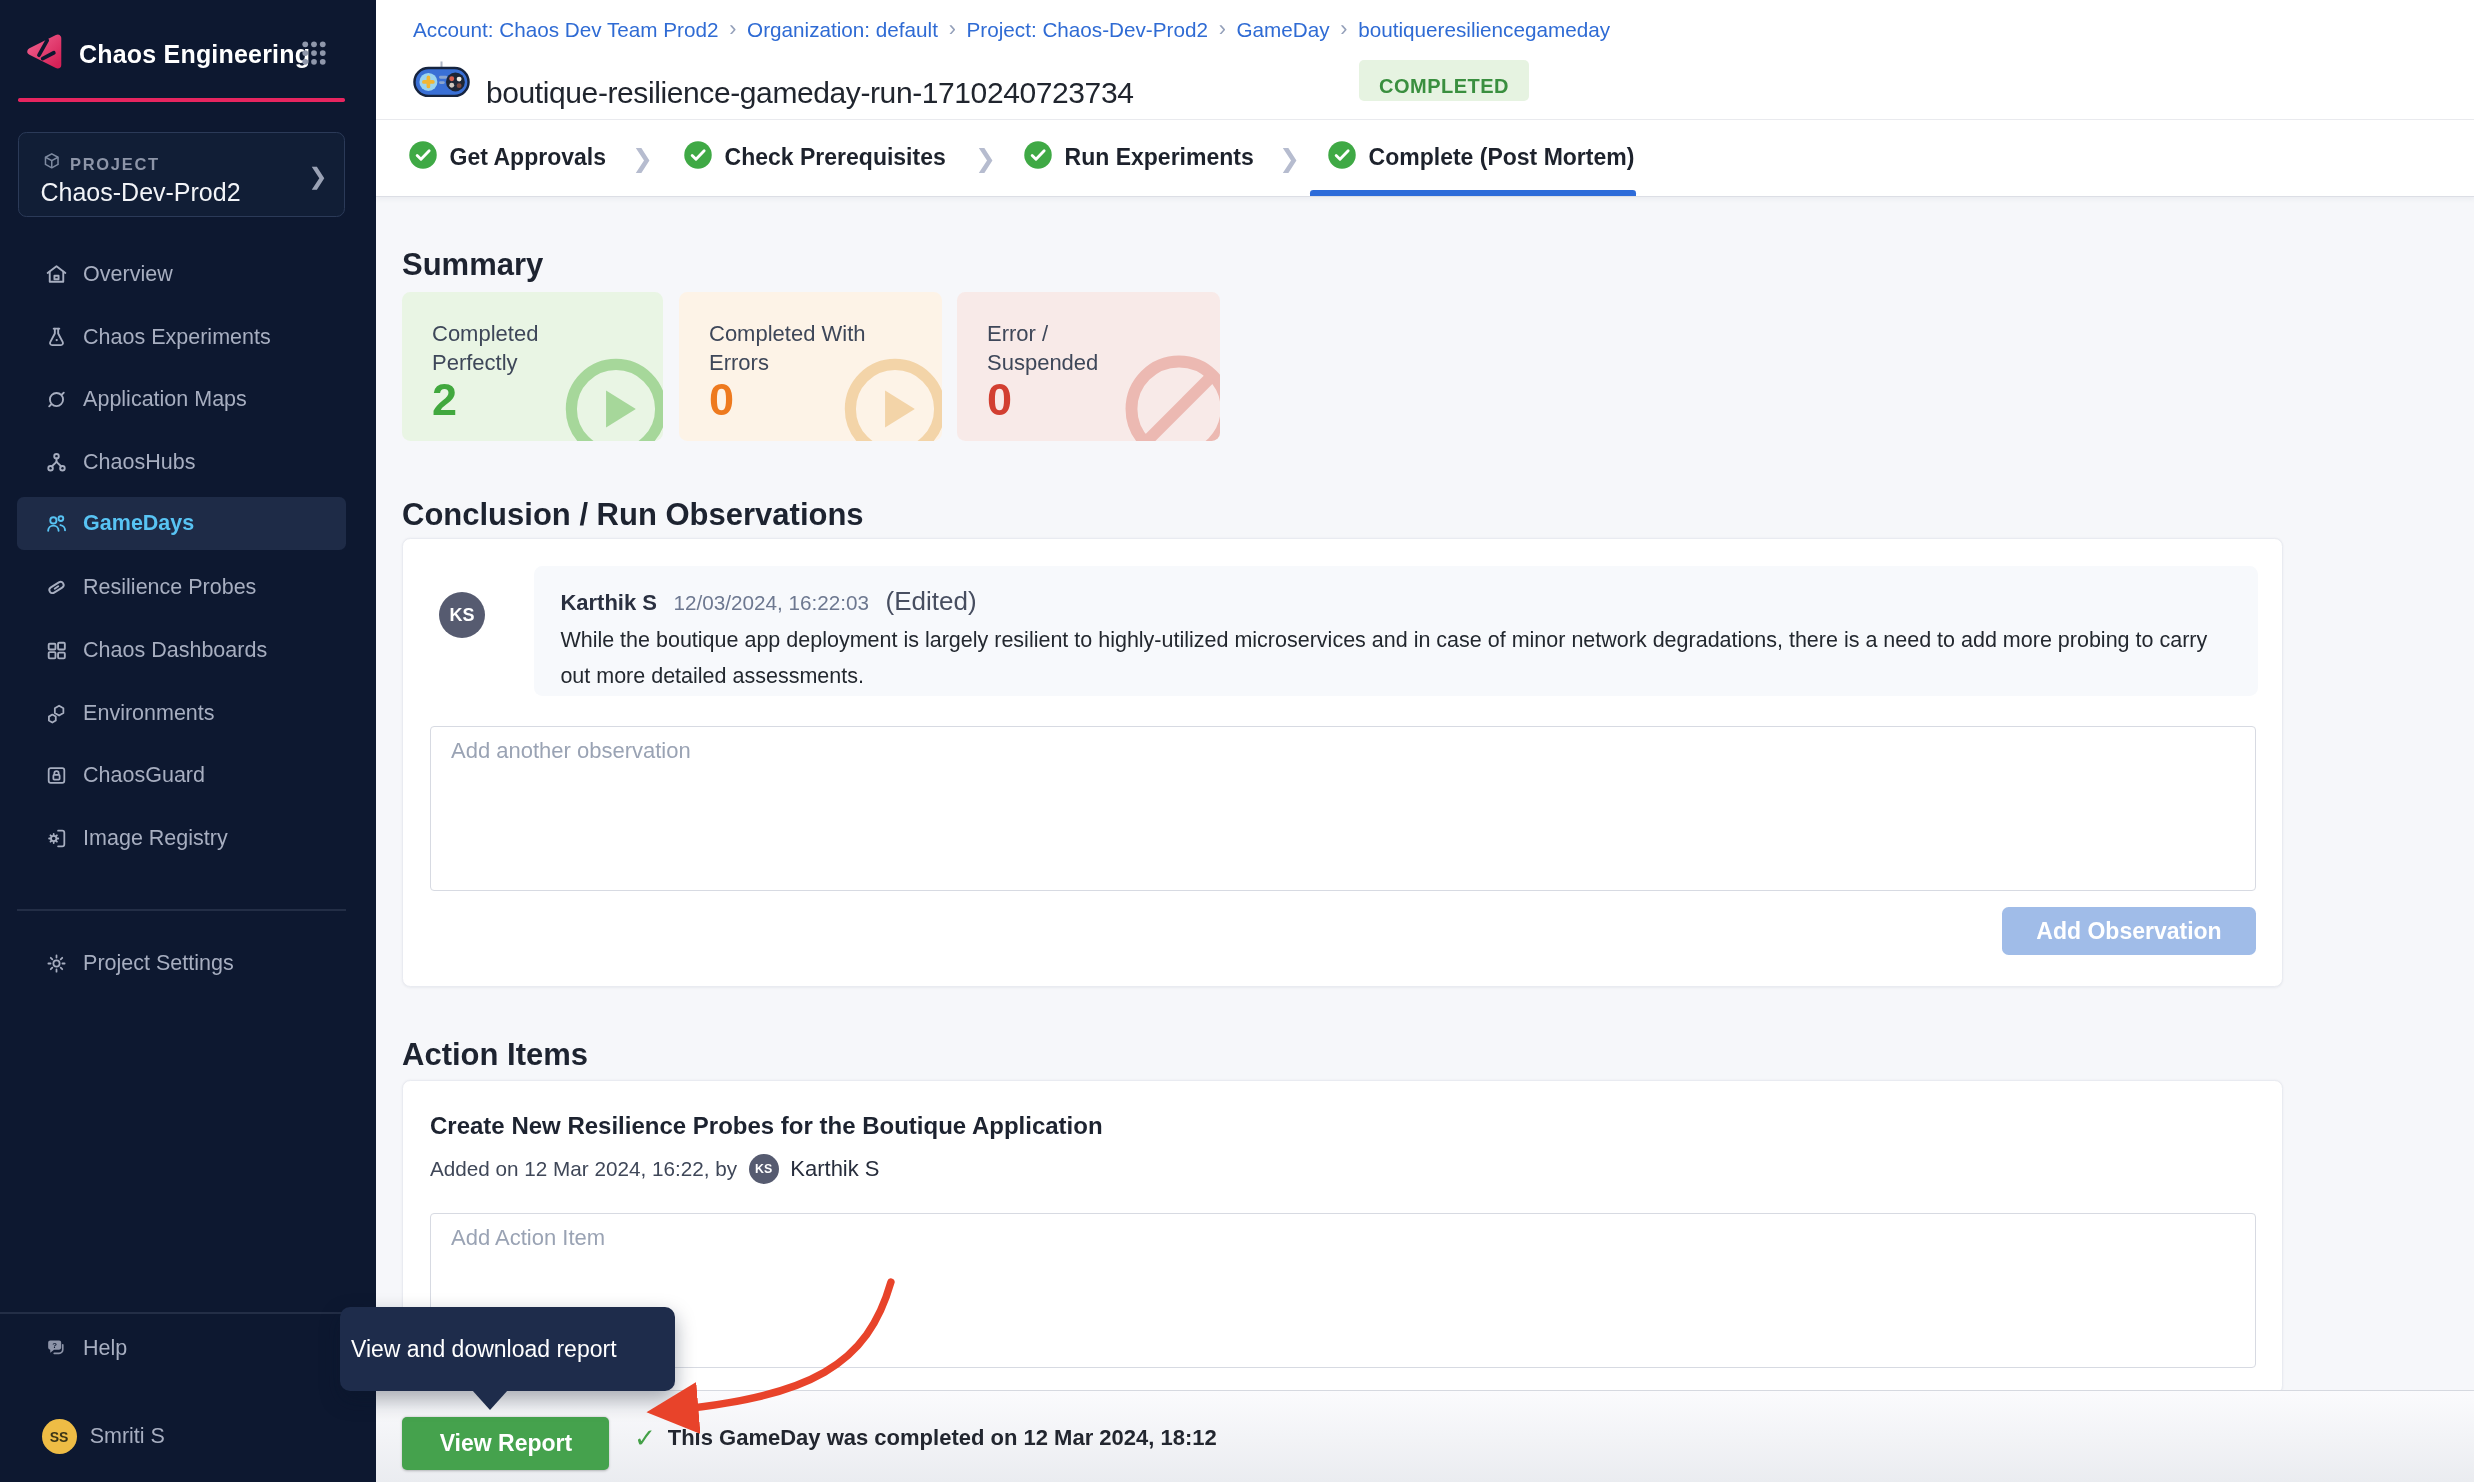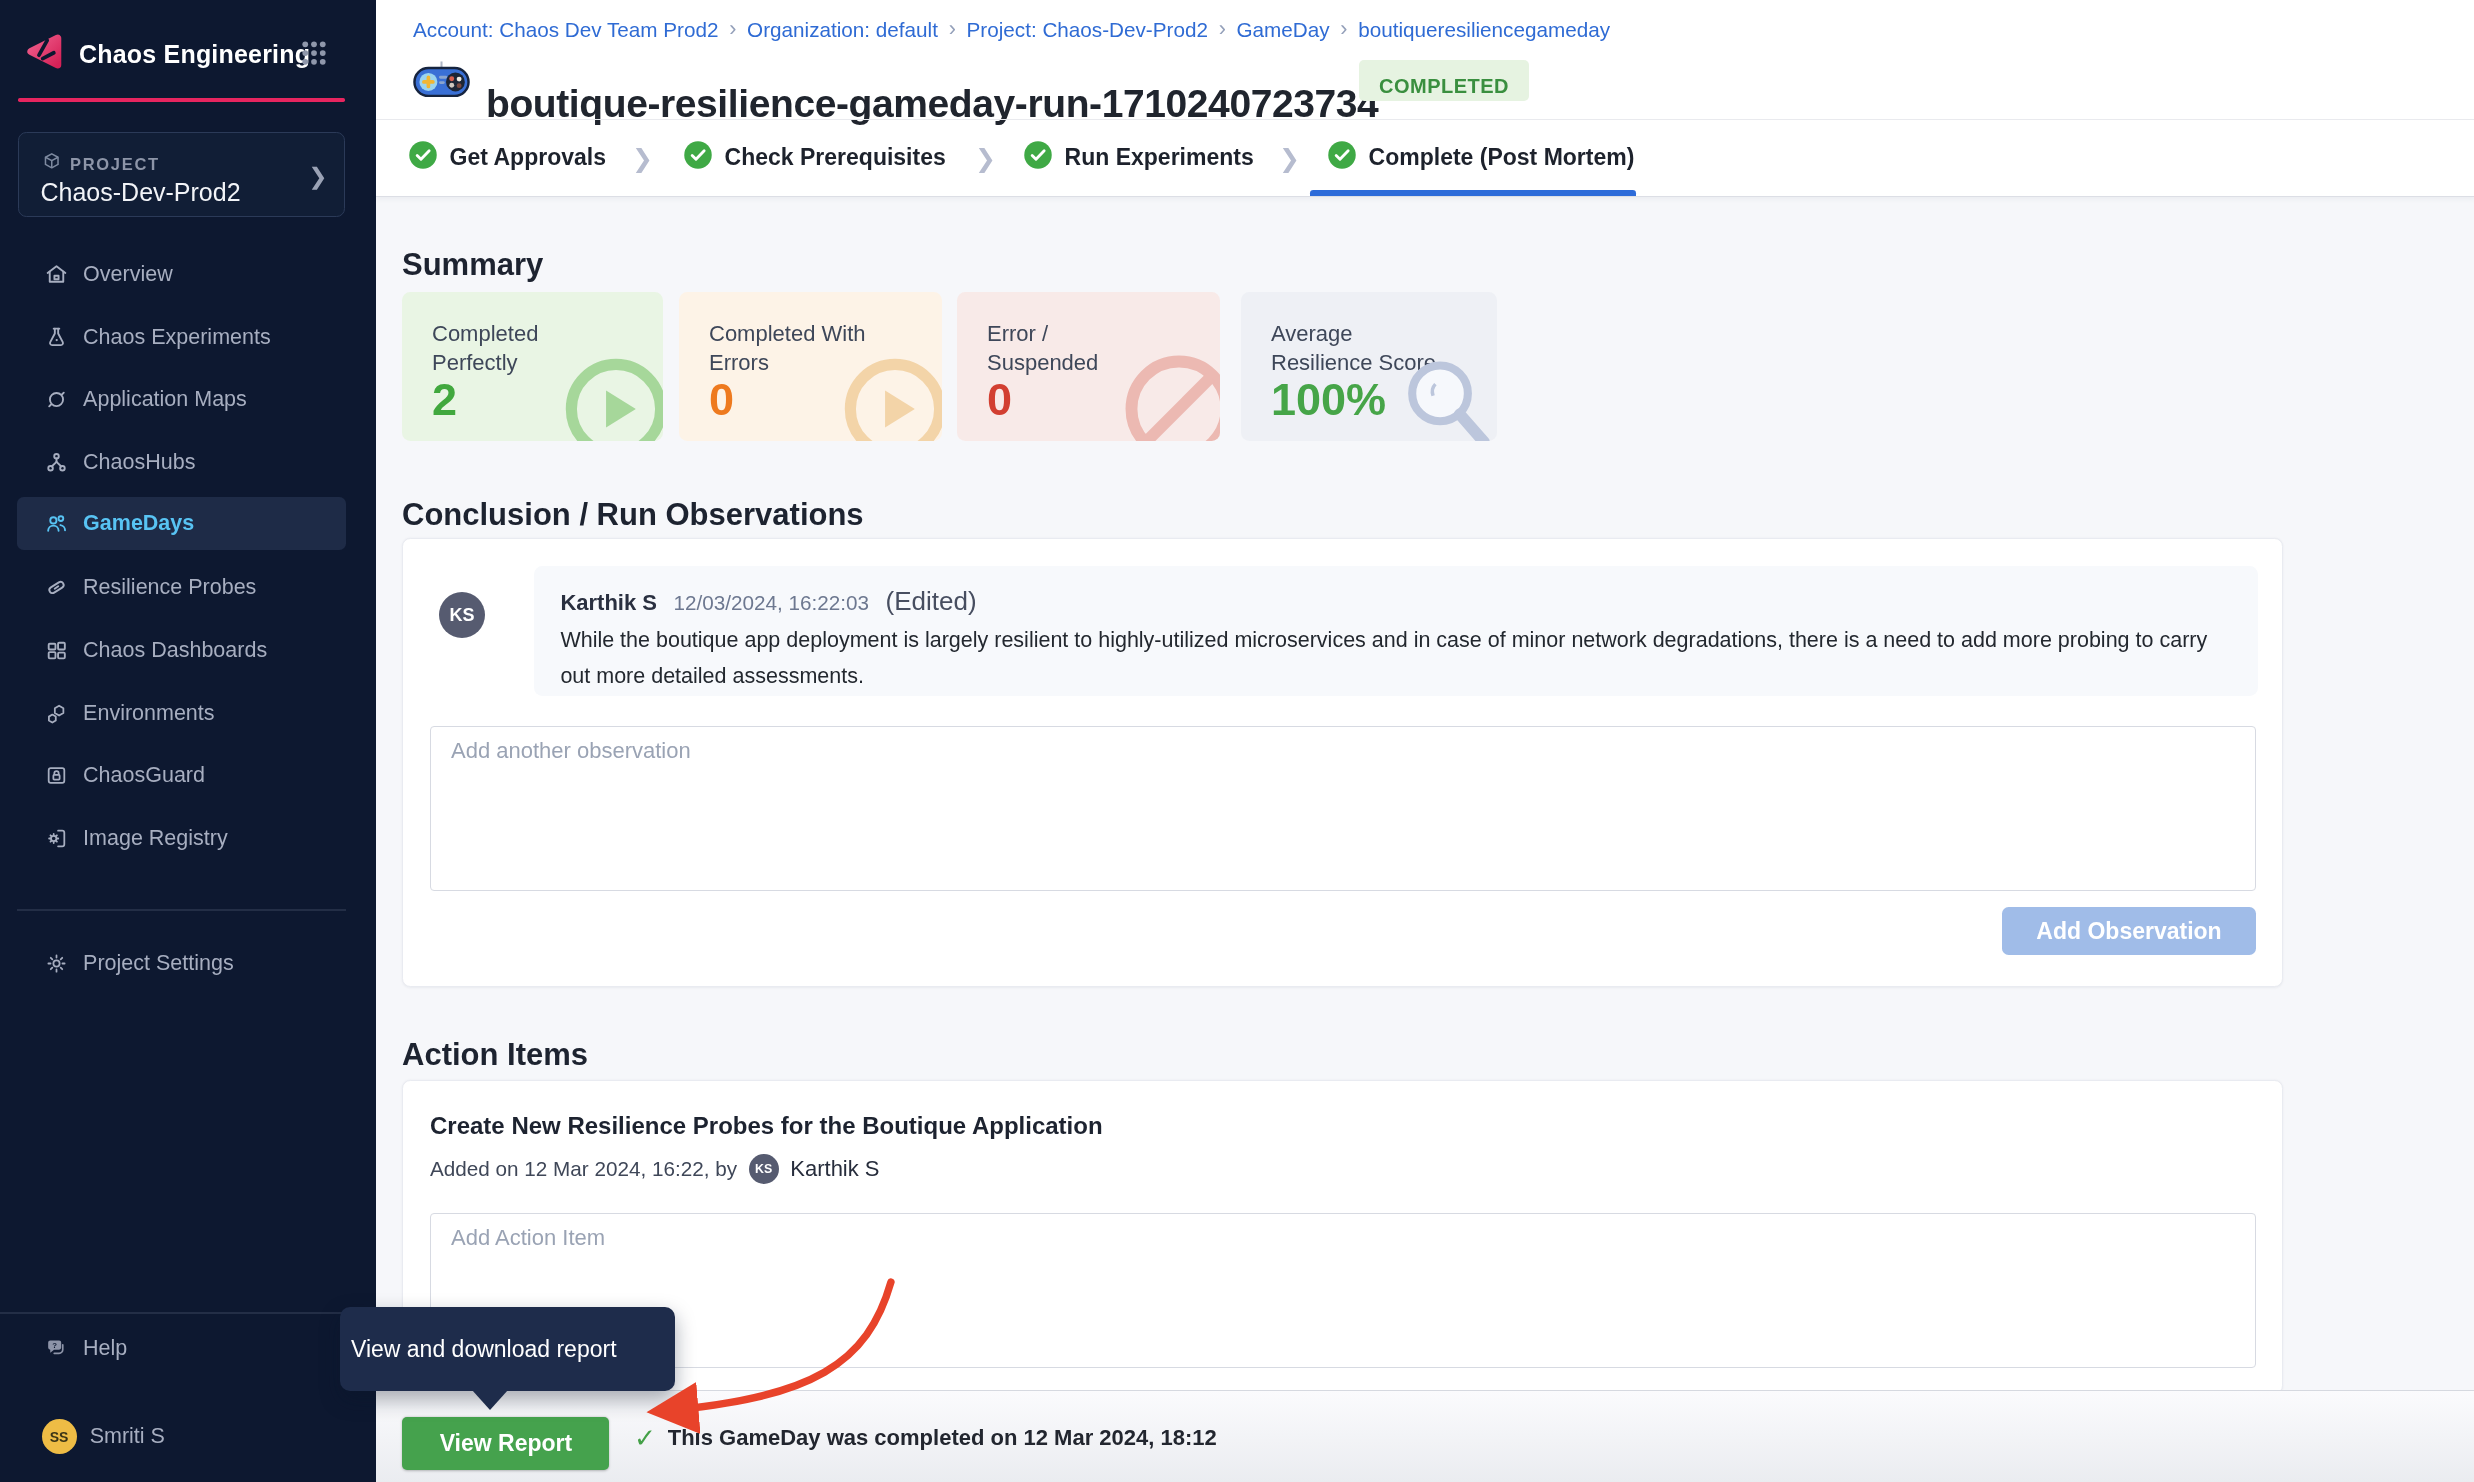--- a/index.html
+++ b/index.html
@@ -31,21 +31,21 @@
 
   
   .topbar{position:absolute;left:376px;top:0;width:2099px;height:197px;background:#ffffff;
           border-bottom:1.2px solid #dcdee5;box-shadow:0 2.5px 5px rgba(40,50,80,.05);}
   .topbar .row-divider{position:absolute;left:0;top:119px;width:2099px;height:1.2px;background:#e9eaee;}
   .breadcrumb{position:absolute;left:37px;top:16.5px;height:26.4px;display:flex;align-items:center;gap:10.7px;
               font-size:20.7px;white-space:nowrap;}
   .breadcrumb a{color:#2f6bd4;text-decoration:none;cursor:pointer;}
   .crumb-sep{color:#94a0ba;font-size:21.5px;}
   .title-icon{position:absolute;left:36px;top:58px;width:59px;height:43px;}
-  .page-title{position:absolute;left:110px;top:56px;font-size:39px;font-weight:700;color:#20252e;letter-spacing:-0.4px;}
+  .page-title{position:absolute;left:110px;top:56px;font-size:30px;font-weight:400;color:#20252e;letter-spacing:-0.4px;}
   .status-badge{position:absolute;left:983px;top:60px;height:41px;line-height:41px;padding:6px 20px;
                 background:#e6f3e1;color:#3a8f3f;border-radius:5px;font-size:20px;font-weight:700;letter-spacing:0.5px;}
   .step{position:absolute;top:136px;height:43px;display:flex;align-items:center;gap:11.6px;
         font-size:23px;font-weight:600;color:#1d222c;cursor:pointer;}
   .step-sep{position:absolute;top:144px;font-size:25px;color:#b6bccf;}
   .step-underline{position:absolute;top:190px;height:5.8px;background:#2d6bd9;border-radius:3.3px 3.3px 0 0;}
 
   
   .content-h{position:absolute;font-size:31px;font-weight:800;color:#1d2330;}
   .sum-card{position:absolute;top:292px;height:149px;border-radius:8.3px;overflow:hidden;}
@@ -378,31 +378,20 @@
   <div class="sum-card" style="left:957px;width:263px;background:#f8eae8">
     <div class="sum-label">Error / Suspended</div>
     <div class="sum-value" style="color:#d23f31">0</div>
     <span class="wm" style="right:-25px;bottom:-37px">
       <svg width="132" height="132" viewBox="0 0 100 100">
           <circle cx="50" cy="50" r="36" stroke="#ecb9b2" stroke-width="9" fill="none"></circle>
           <path d="M74 26 26 74" stroke="#ecb9b2" stroke-width="9"></path>
         </svg>
     </span>
   </div>
-  <div class="sum-card" style="left:1241px;width:256px;background:#eef0f5">
-    <div class="sum-label">Average Resilience Score</div>
-    <div class="sum-value" style="color:#46a548">100%</div>
-    <span class="wm" style="right:-8.3px;bottom:-25px">
-      <svg width="116" height="116" viewBox="0 0 100 100">
-        <circle cx="44" cy="40" r="24" stroke="#bcc6dc" stroke-width="7" fill="#f6f8fc"></circle>
-        <path d="M40 32q-4 4-2 10" stroke="#bcc6dc" stroke-width="3" fill="none"></path>
-        <path d="M61 58 82 82" stroke="#bcc6dc" stroke-width="10" stroke-linecap="round"></path>
-      </svg>
-    </span>
-  </div>
 
   <h2 class="content-h" style="left:402px;top:471px">Conclusion / Run Observations</h2>
 
   <section class="panel" style="left:402px;top:538px;width:1881px;height:449px">
     <span class="comment-avatar">KS</span>
     <div class="comment-bubble">
       <div class="comment-head">
         <span class="comment-author">Karthik S</span>
         <span class="comment-time">12/03/2024, 16:22:03</span>
         <span class="comment-edited">(Edited)</span>

